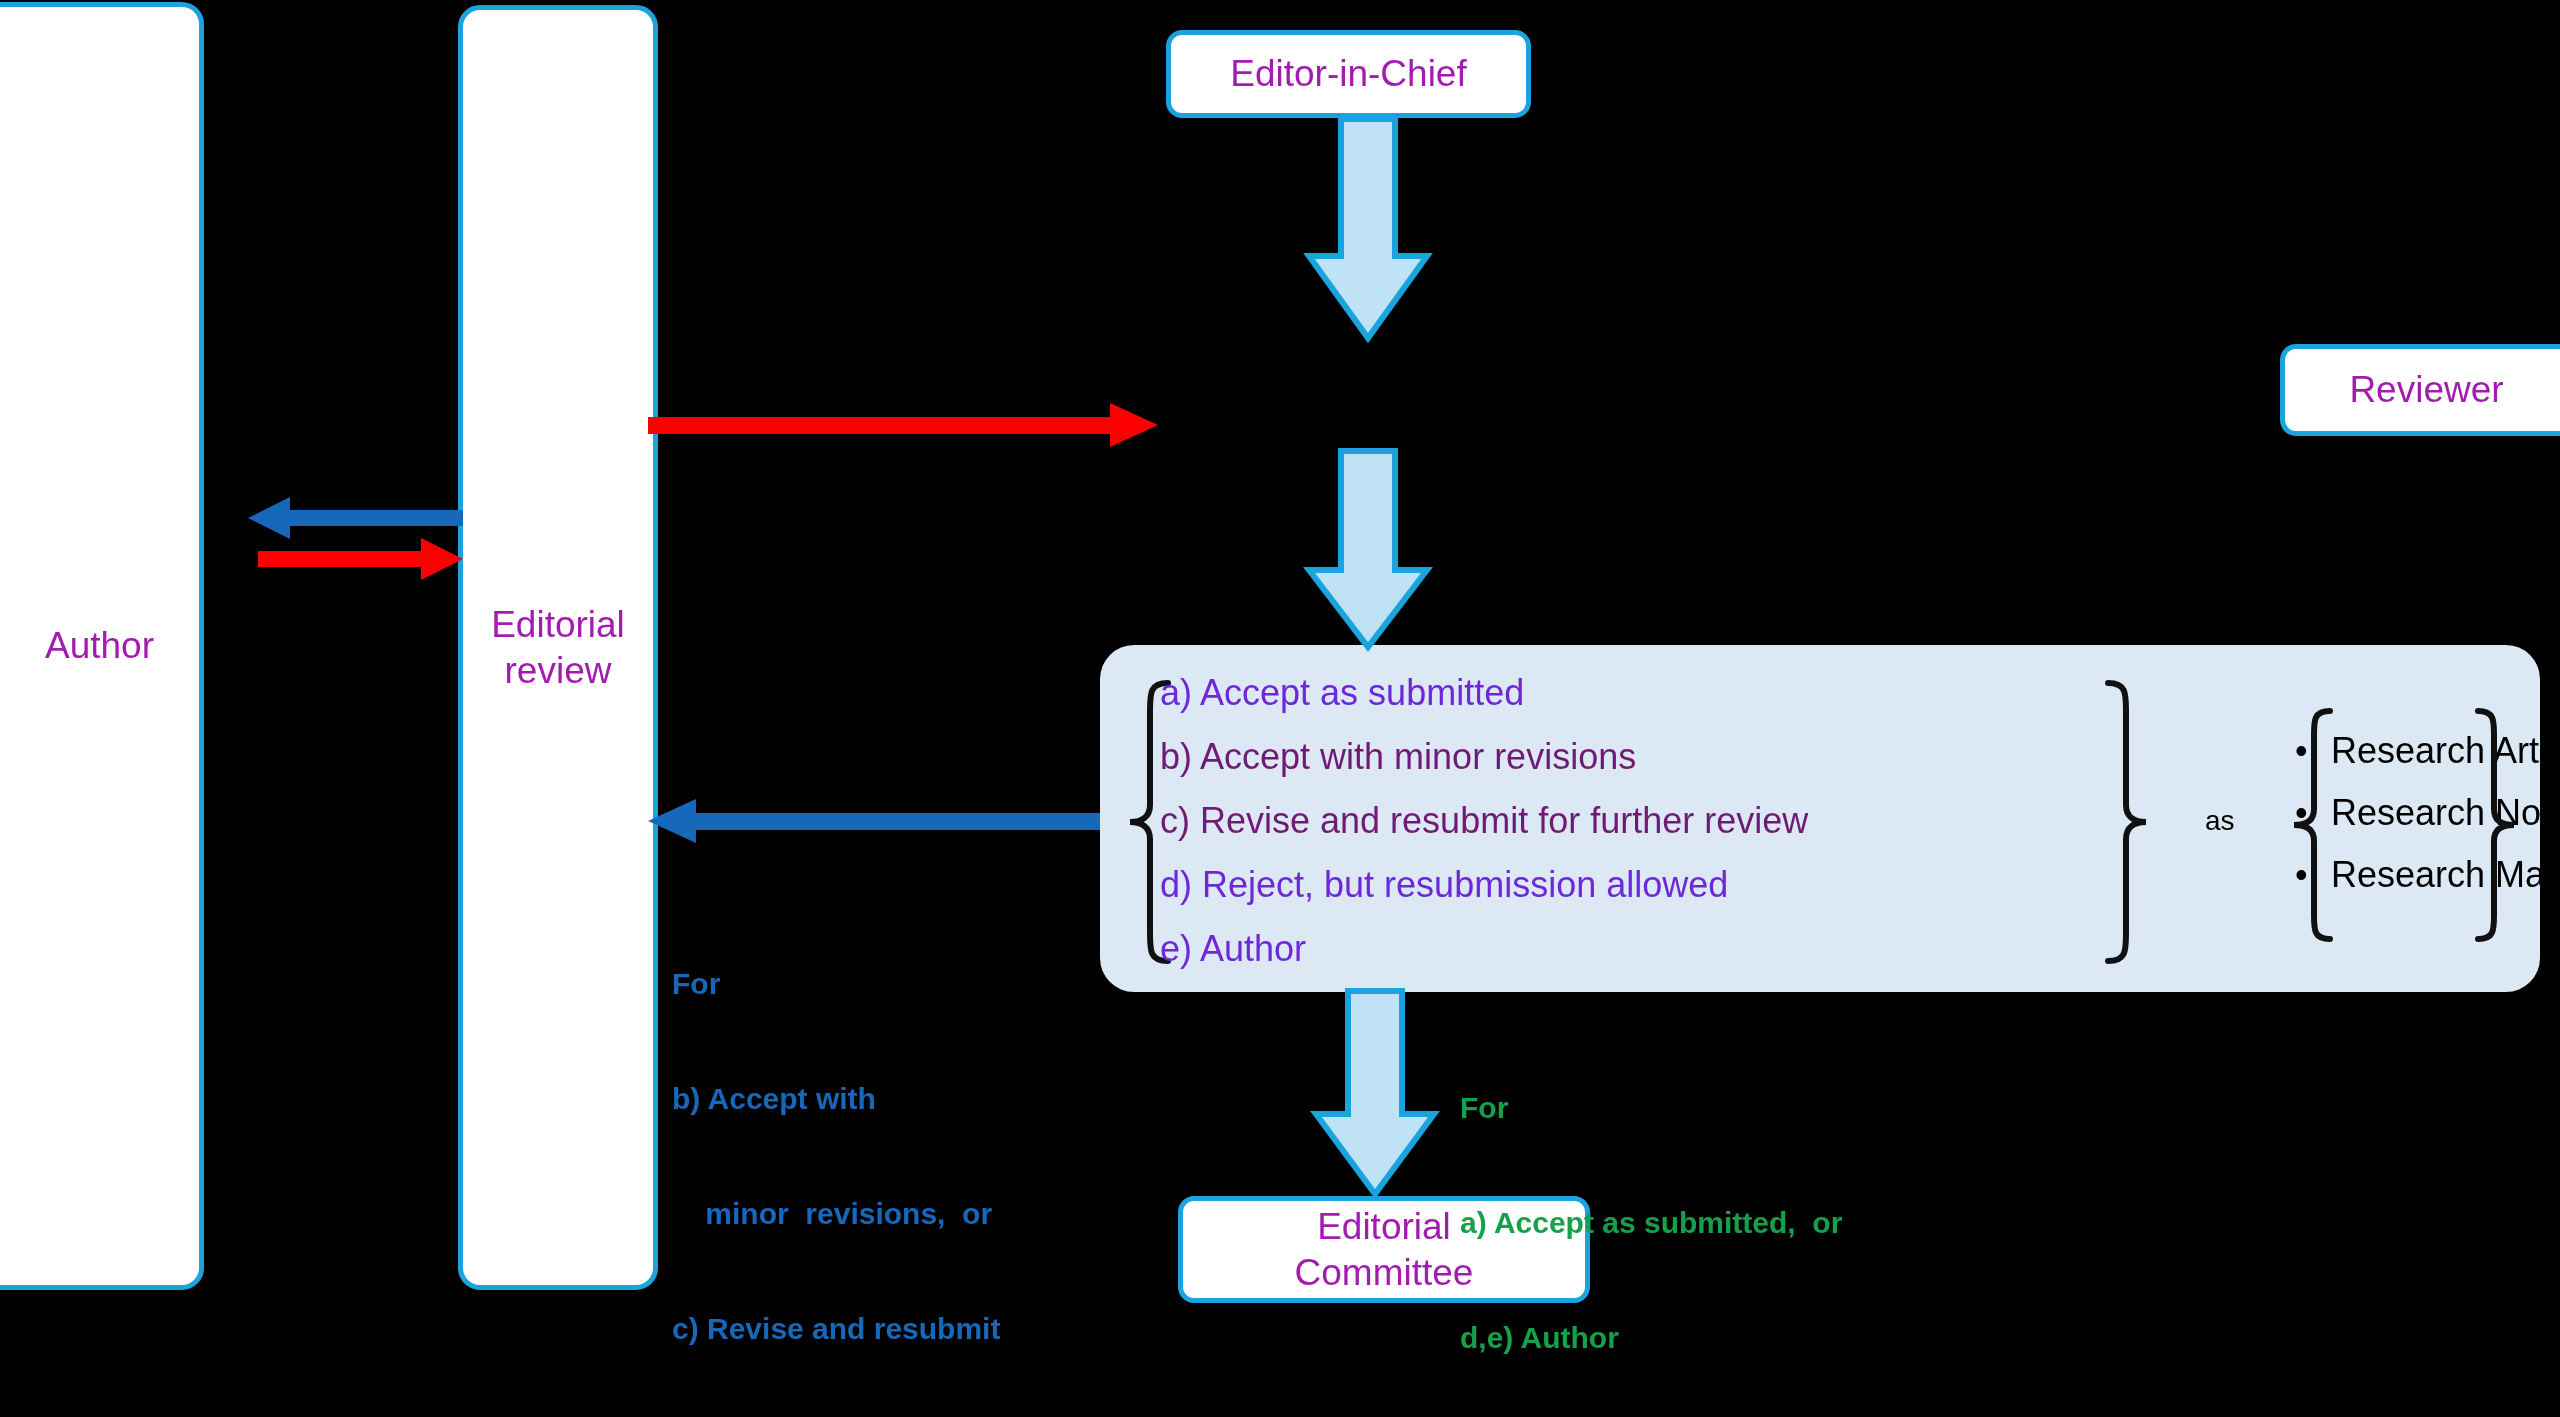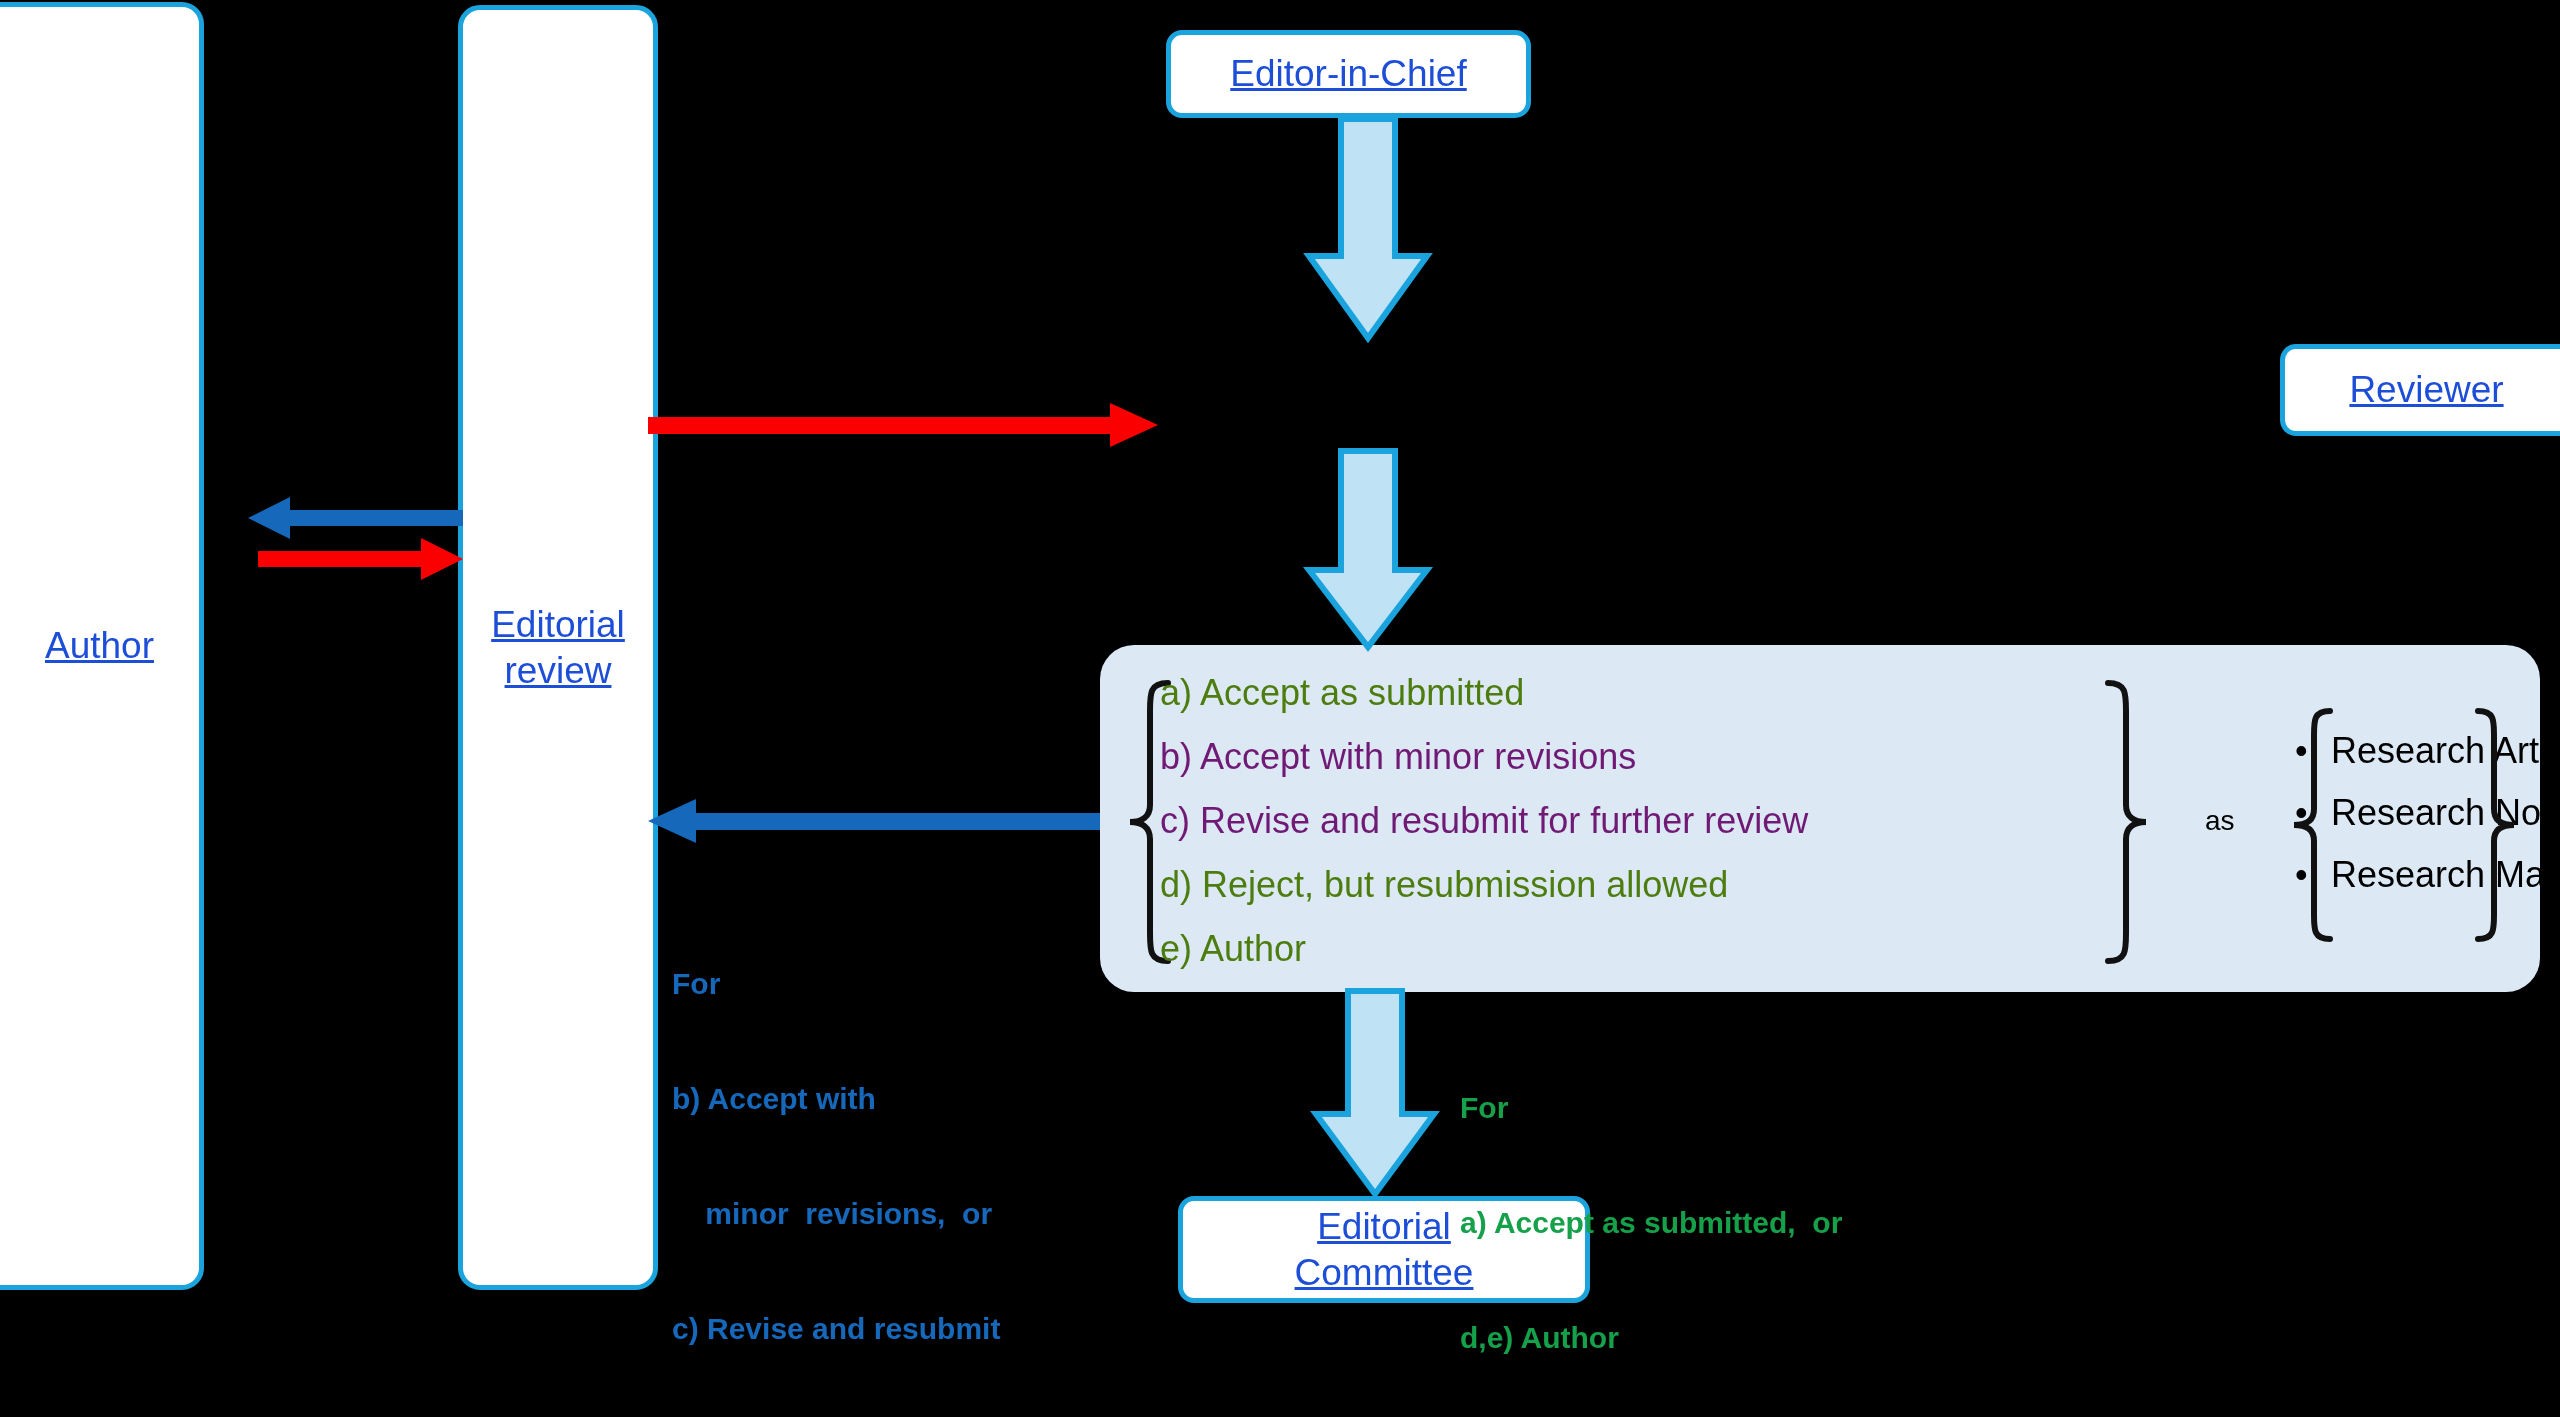--- a/index.html
+++ b/index.html
@@ -20,23 +20,22 @@
   .node {
     position: absolute;
     background: #ffffff;
     border: 5px solid #1aa3dd;
     border-radius: 22px;
     box-sizing: border-box;
     display: flex;
     align-items: center;
     justify-content: center;
     text-align: center;
-    color: #1d4ed8;
+    color: #a21caf;
     line-height: 1.22;
-    text-decoration: underline;
   }
   .node .label { display: block; }
 
   #node-author {
     left: 0px; top: 2px; width: 204px; height: 1288px;
     font-size: 37px;
     border-left: none;
     border-top-left-radius: 0;
     border-bottom-left-radius: 0;
   }
@@ -79,21 +78,21 @@
 
   
   #decision-list {
     position: absolute;
     left: 60px; top: 16px;
     font-size: 36px;
     line-height: 1.78;
     white-space: nowrap;
   }
   #decision-list .opt { display: block; font-weight: 400; }
-  .c-green { color: #4d7c0f; }
+  .c-green { color: #6d28d9; }
   .c-blue  { color: #701a75; }
 
   
   #as-word {
     position: absolute;
     left: 1105px; top: 160px;
     font-size: 28px;
     color: #000000;
   }
 

